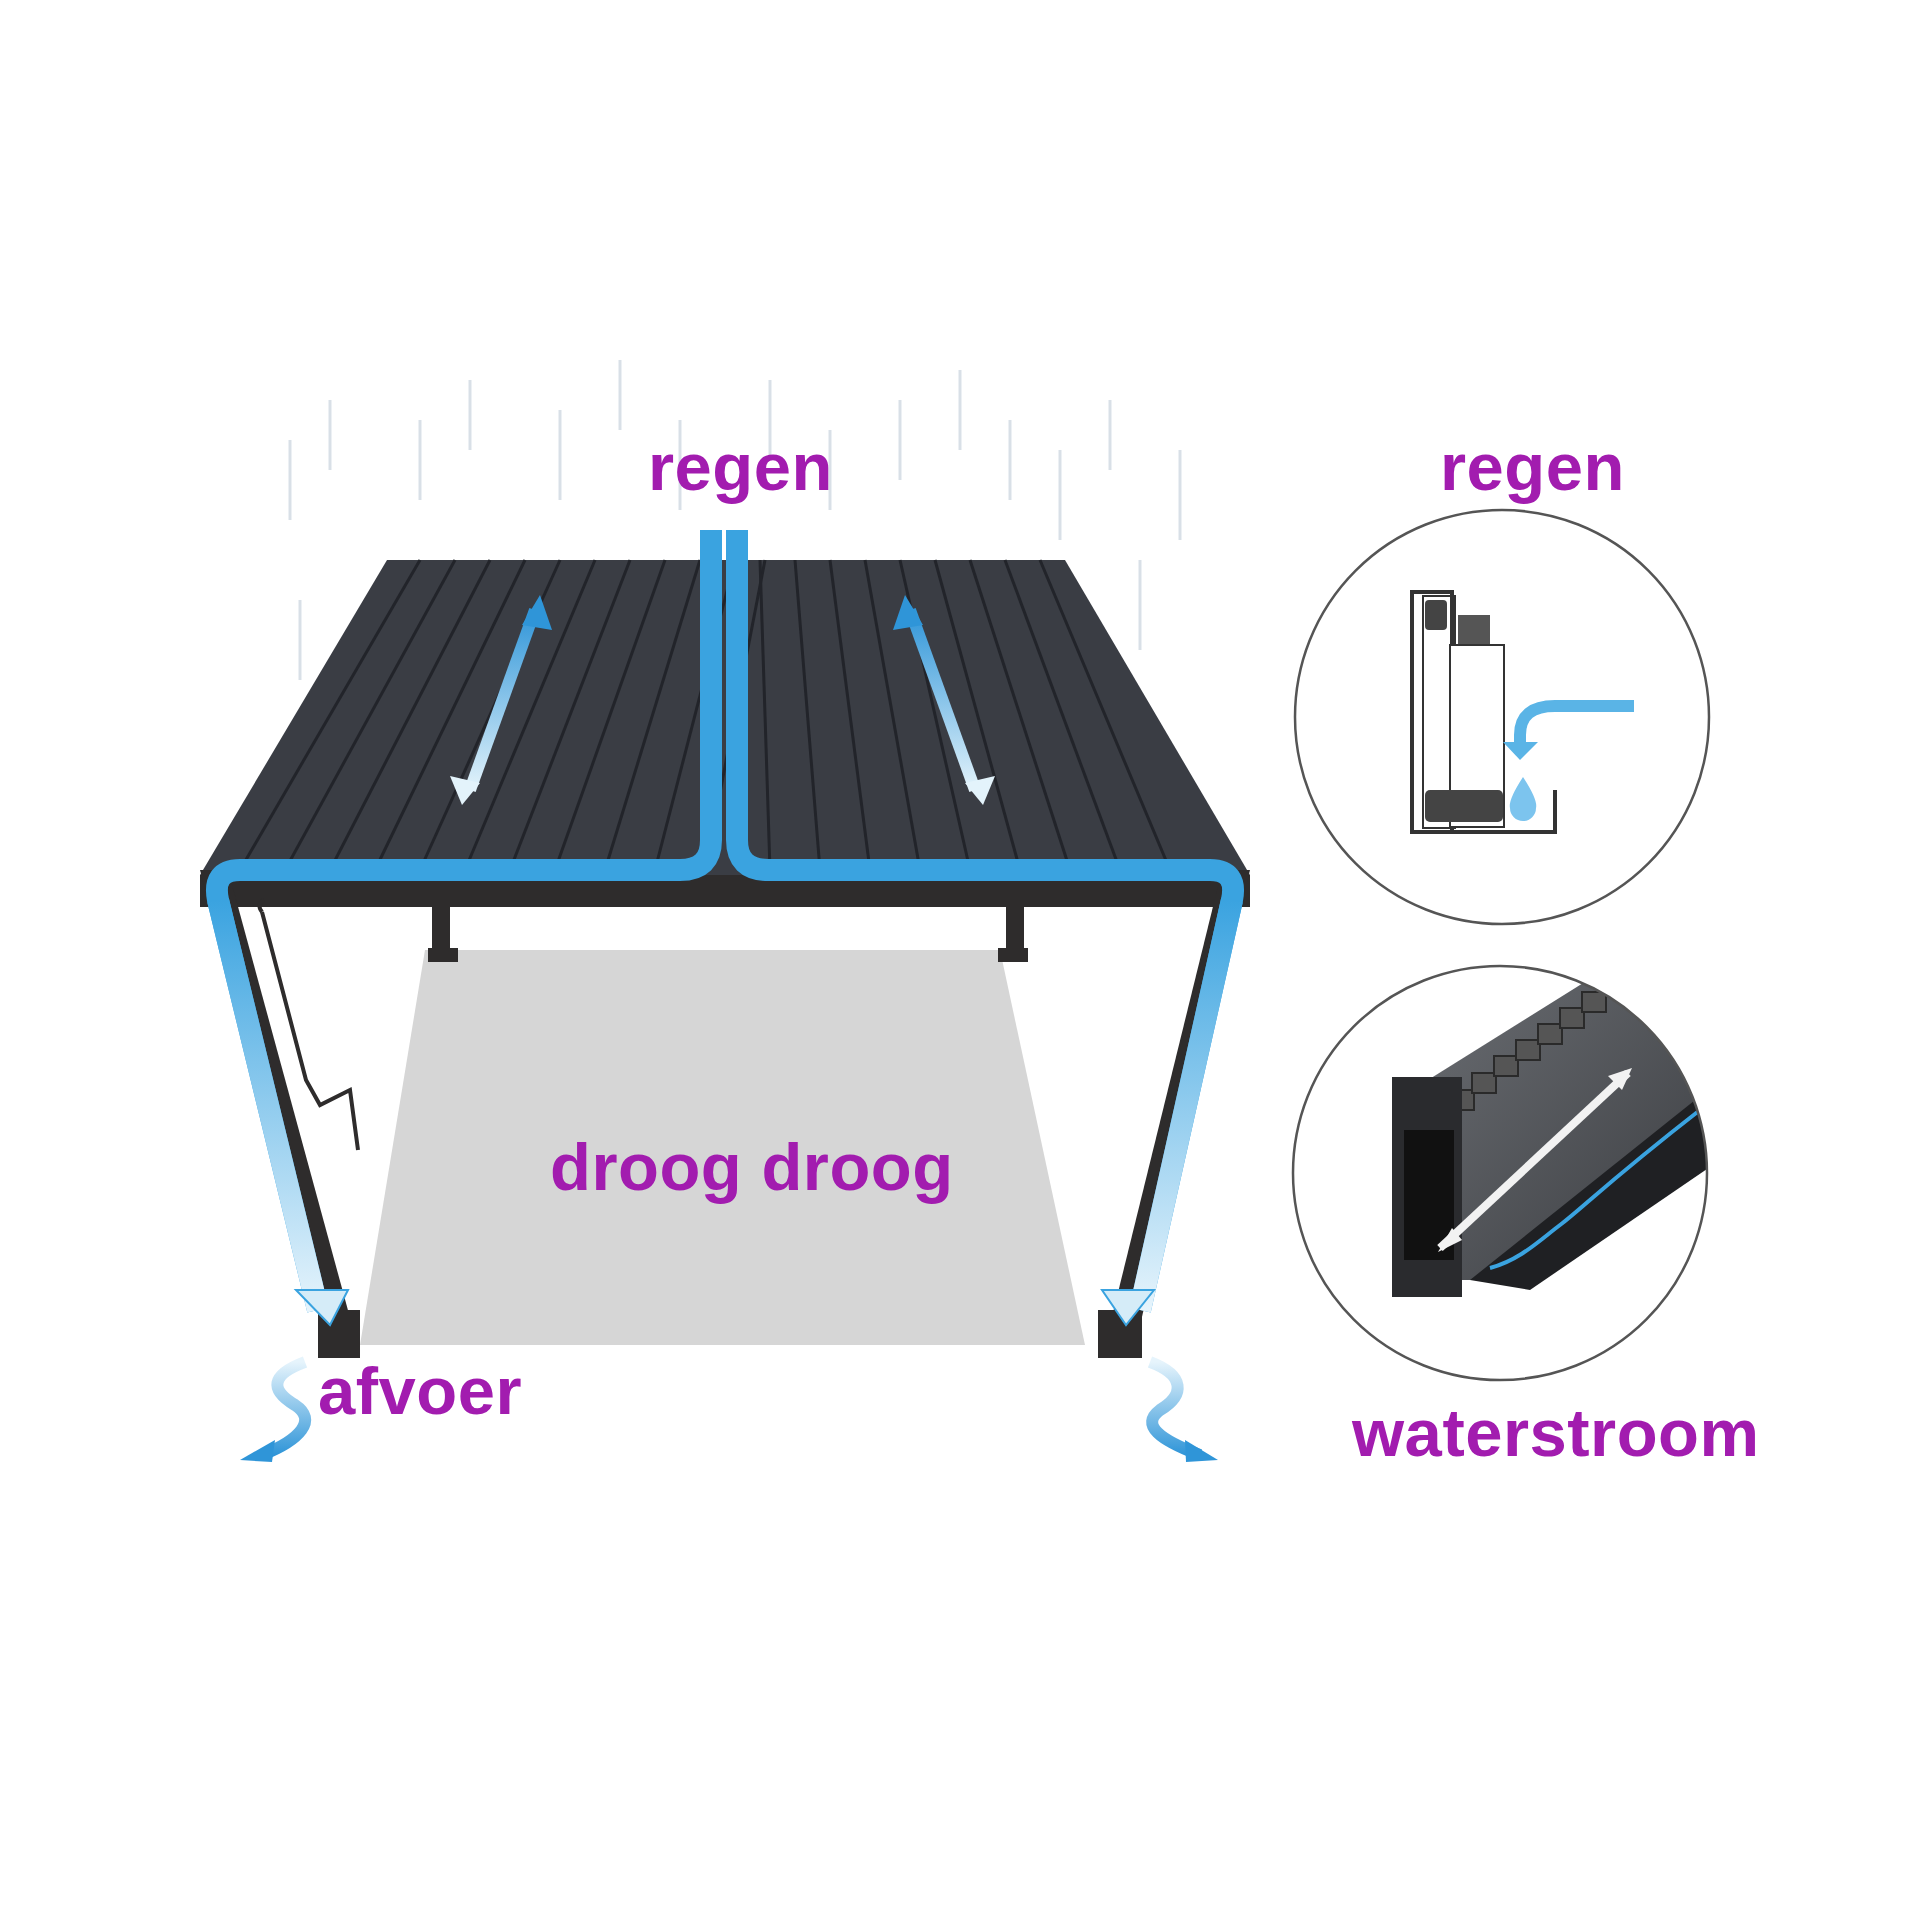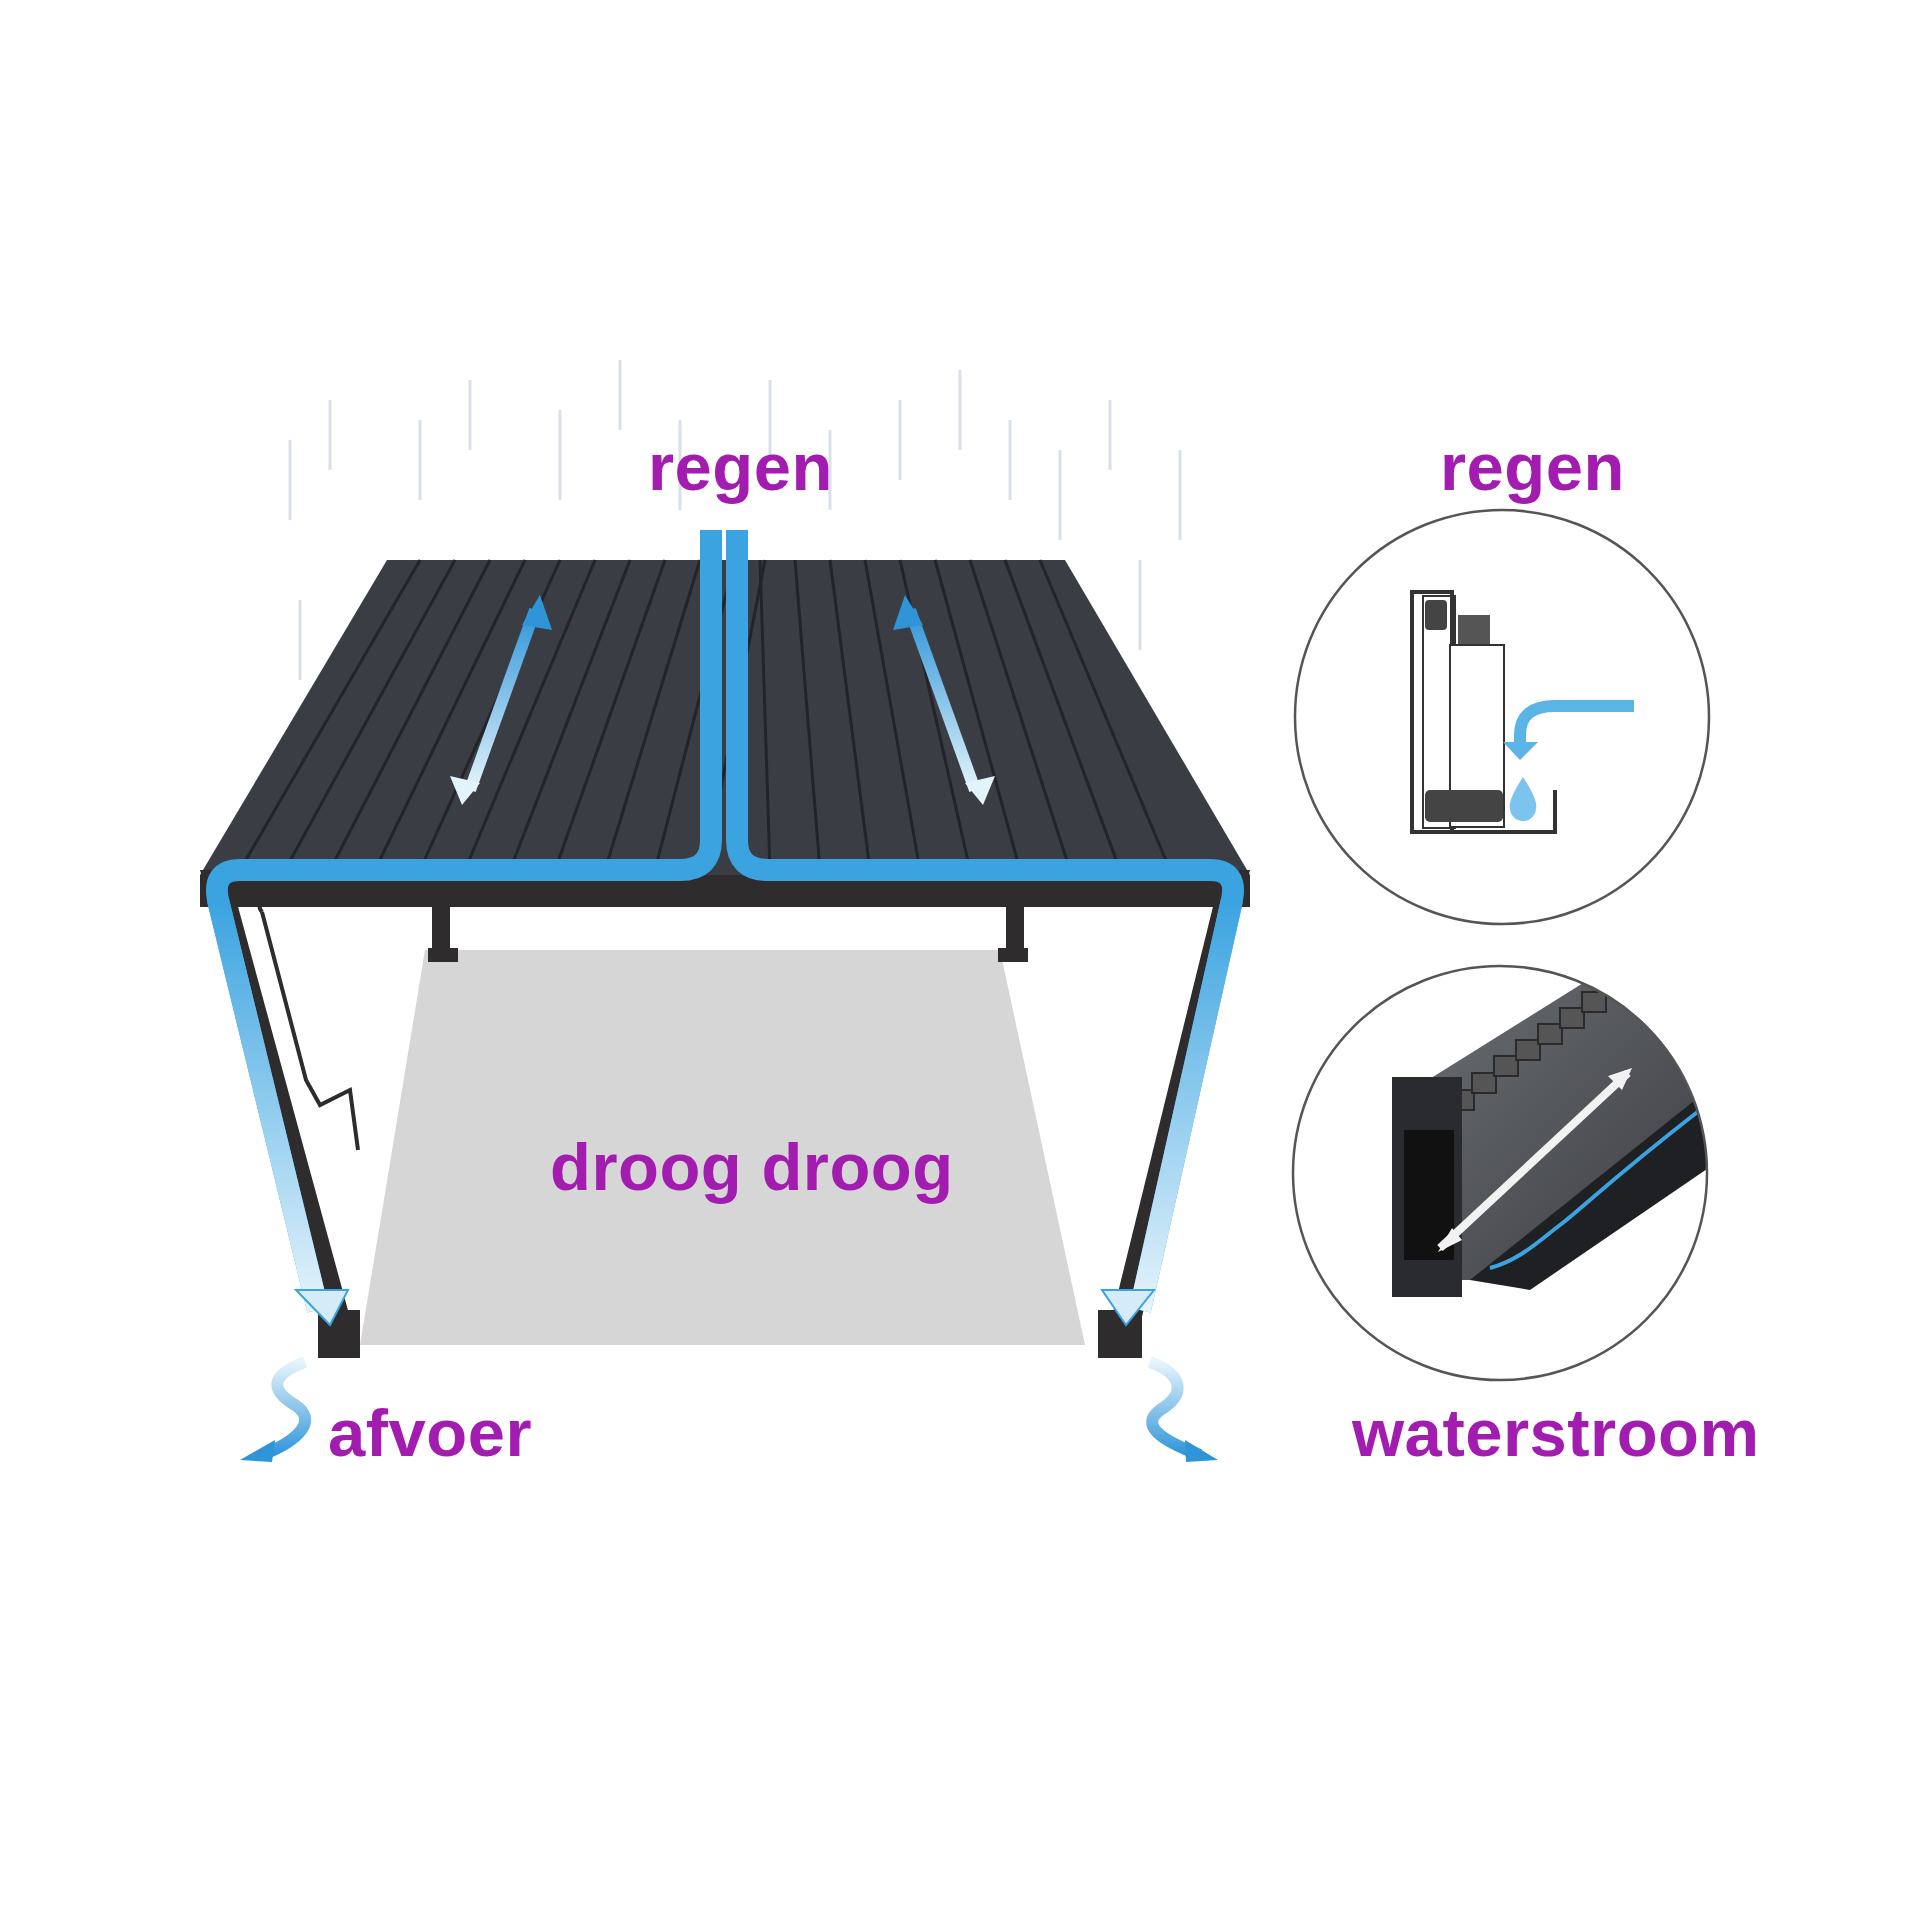--- a/index.html
+++ b/index.html
@@ -169,14 +169,14 @@
       <polygon points="1438,1252 1452,1228 1462,1240" fill="#f2f2f2"></polygon>
       <polygon points="1632,1068 1608,1076 1622,1090" fill="#f2f2f2"></polygon>
     </g>
     <circle cx="1500" cy="1173" r="207" fill="none" stroke="#555" stroke-width="2.5"></circle>
   </g>
 </svg>
 
 <div class="label" style="left:648px; top:428px;">regen</div>
 <div class="label" style="left:1440px; top:428px;">regen</div>
 <div class="label" style="left:550px; top:1128px;">droog droog</div>
-<div class="label" style="left:318px; top:1394px;margin-left:10px;">afvoer</div>
+<div class="label" style="left:318px; top:1352px;">afvoer</div>
 <div class="label" style="left:1352px; top:1394px;">waterstroom</div>
 
 </body></html>

